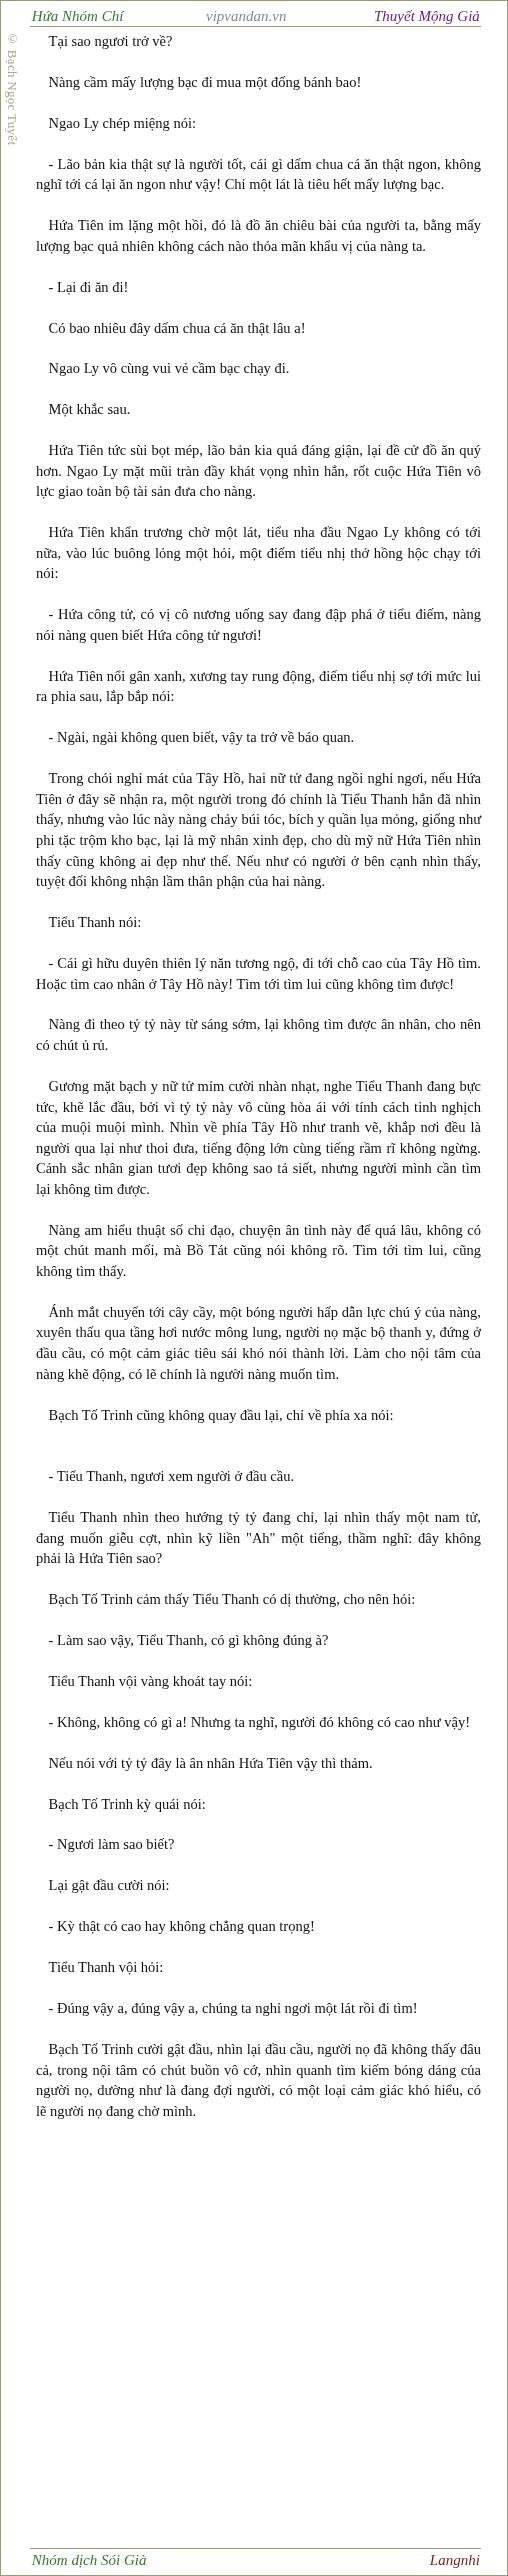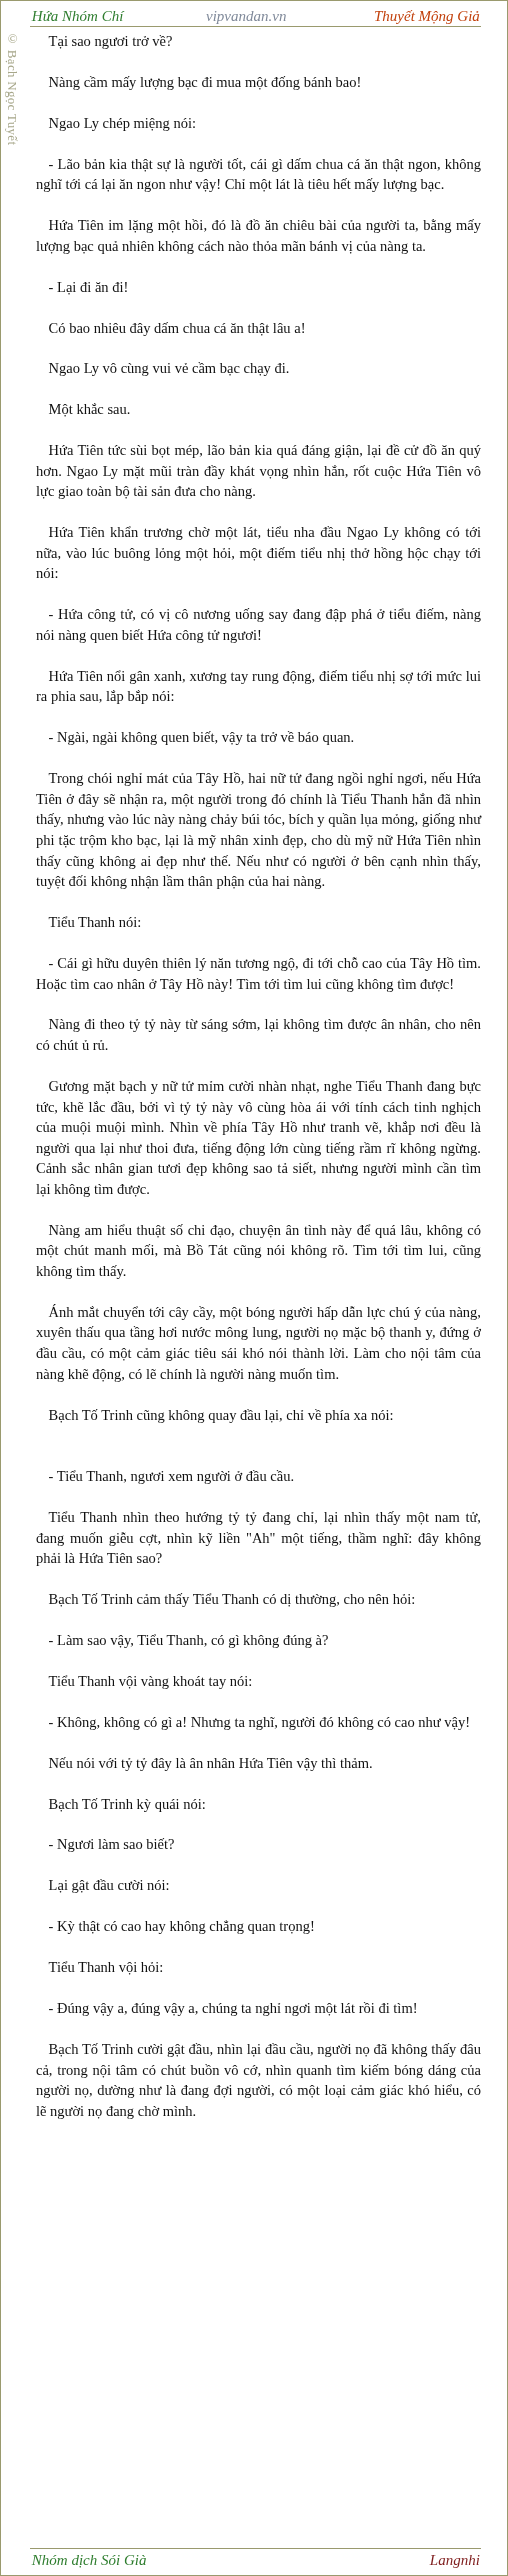--- a/index.html
+++ b/index.html
@@ -12,21 +12,21 @@
     position: absolute; left: 30px; width: 451px;
     font-family: "Liberation Serif", "DejaVu Serif", serif; font-style: italic;
     font-size: 15px;
   }
   .header { top: 4.8px; height: 21.5px; border-bottom: 1.8px solid #9a9a6e; }
   .footer { top: 2548px; height: 21.5px; border-top: 1.8px solid #9a9a6e; }
   .header span, .footer span { position: absolute; top: 3px; white-space: nowrap; }
   .footer span { top: 3px; text-align: right; }
   .h-left { left: 1.8px; color: #2e7d2e; }
   .h-center { left: 176px; color: #808a9a; }
-  .h-right { right: 1.2px; color: #c2410c; }
+  .h-right { right: 1.2px; color: #701a75; }
   .f-left { left: 1.8px; color: #2e7d2e; }
   .f-right { right: 1.2px; color: #7f1d1d; }
 
   .watermark {
     position: absolute; left: 4.2px; top: 31px;
     writing-mode: vertical-rl;
     font-family: "Liberation Serif", "DejaVu Serif", serif;
     font-size: 13px; color: #a7a78a; white-space: nowrap;
     letter-spacing: 0.3px;
   }
@@ -53,21 +53,21 @@
   <span class="h-right">Thuyết Mộng Giả</span>
 </div>
 
 <div class="watermark">© Bạch Ngọc Tuyết</div>
 
 <div class="content">
   <p class="single">Tại sao ngươi trở về?</p>
   <p class="single">Nàng cầm mấy lượng bạc đi mua một đống bánh bao!</p>
   <p class="single">Ngao Ly chép miệng nói:</p>
   <p>- Lão bản kia thật sự là người tốt, cái gì dấm chua cá ăn thật ngon, không nghĩ tới cá lại ăn ngon như vậy! Chỉ một lát là tiêu hết mấy lượng bạc.</p>
-  <p>Hứa Tiên  im lặng một hồi, đó là đồ ăn chiêu bài của người ta, bằng mấy lượng bạc quả nhiên không cách nào thỏa mãn bánh vị của nàng ta.</p>
+  <p>Hứa Tiên  im lặng một hồi, đó là đồ ăn chiêu bài của người ta, bằng mấy lượng bạc quả nhiên không cách nào thỏa mãn khẩu vị của nàng ta.</p>
   <p class="single">- Lại đi ăn đi!</p>
   <p class="single">Có bao nhiêu đây dấm chua cá ăn thật lâu a!</p>
   <p class="single">Ngao Ly vô cùng vui vẻ cầm bạc chạy đi.</p>
   <p class="single">Một khắc sau.</p>
   <p>Hứa Tiên tức sùi bọt mép, lão bản kia quá đáng giận, lại đề cử đồ ăn quý hơn. Ngao Ly mặt mũi tràn đầy khát vọng nhìn hắn, rốt cuộc Hứa Tiên vô lực giao toàn bộ tài sản đưa cho nàng.</p>
   <p>Hứa Tiên khẩn trương chờ một lát, tiểu nha đầu Ngao Ly không có tới nữa, vào lúc buông lỏng một hỏi, một điếm tiểu nhị thở hồng hộc chạy tới nói:</p>
   <p>- Hứa công tử, có vị cô nương uống say đang đập phá ở tiểu điếm, nàng nói nàng quen biết Hứa công tử ngươi!</p>
   <p>Hứa Tiên nổi gân xanh, xương tay rung động, điếm tiểu nhị sợ tới mức lui ra phia sau, lắp bắp nói:</p>
   <p class="single">- Ngài, ngài không quen biết, vậy ta trở về báo quan.</p>
   <p>Trong chói nghỉ mát của Tây Hồ, hai nữ tử đang ngồi nghỉ ngơi, nếu Hứa Tiên ở đây sẽ nhận ra, một người trong đó chính là Tiểu Thanh hắn đã nhìn thấy, nhưng vào lúc này nàng chảy búi tóc, bích y quần lụa mỏng, giống như phi tặc trộm kho bạc, lại là mỹ nhân xinh đẹp, cho dù mỹ nữ Hứa Tiên nhìn thấy cũng không ai đẹp như thế. Nếu như có người ở bên cạnh nhìn thấy, tuyệt đối không nhận lầm thân phận của hai nàng.</p>

